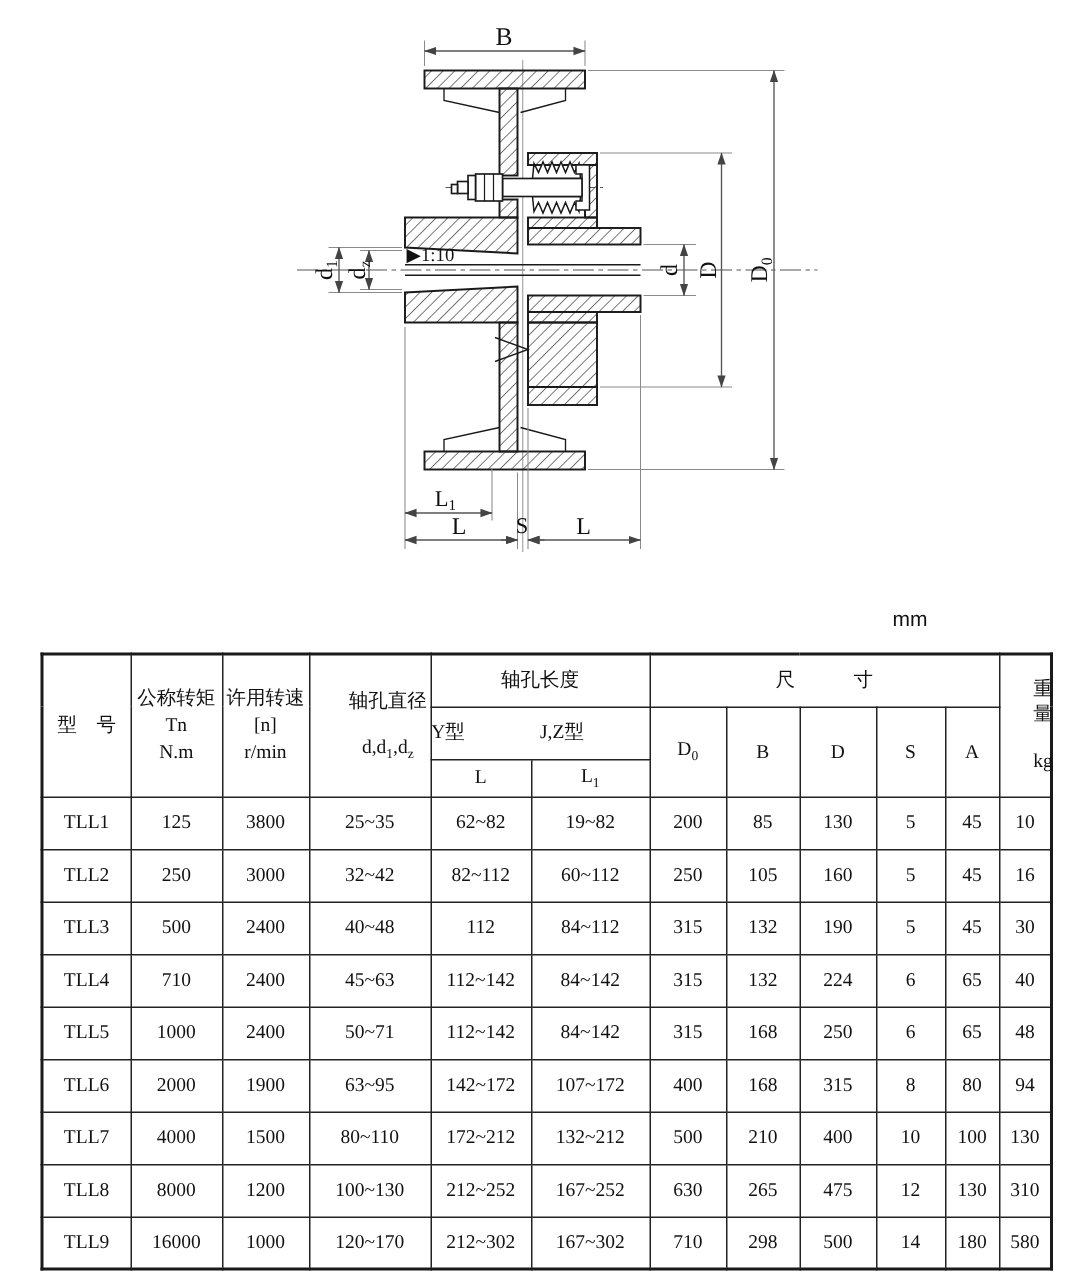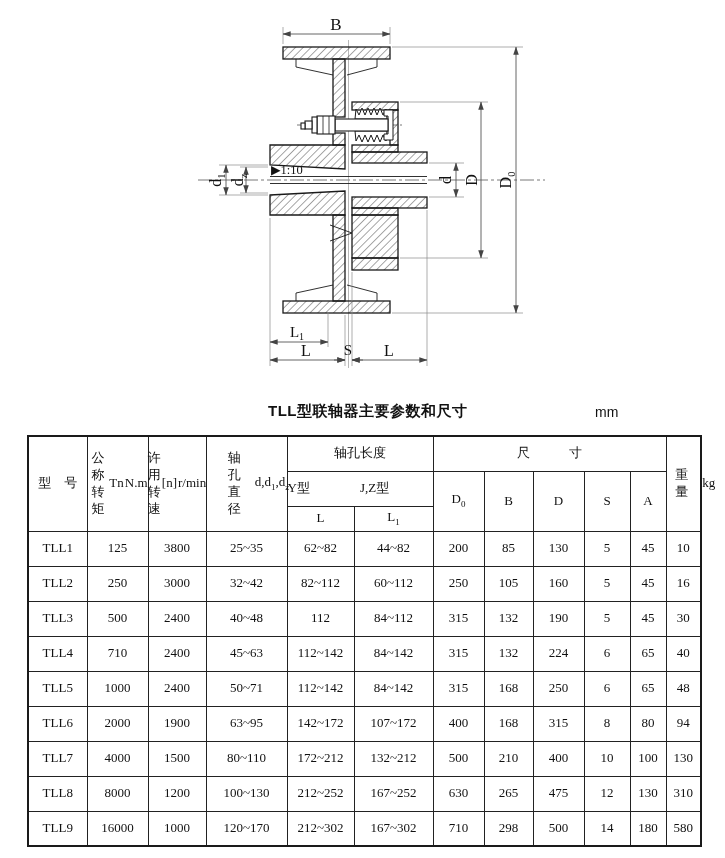--- a/index.html
+++ b/index.html
@@ -9,21 +9,21 @@
   .caption{position:absolute;left:268px;top:402px;font-family:"Liberation Sans","DejaVu Sans",sans-serif;
            font-weight:bold;font-size:15px;letter-spacing:.5px;}
   .unit{position:absolute;left:595px;top:404px;font-family:"Liberation Sans","DejaVu Sans",sans-serif;
         font-size:14px;}
   table.params{position:absolute;left:27px;top:435px;width:673px;border-collapse:collapse;
                table-layout:fixed;border:2px solid #1a1a1a;}
   table.params th,table.params td{border:1px solid #222;text-align:center;vertical-align:middle;
                font-weight:normal;font-size:13px;padding:0;line-height:1.3;background:#fff;}
   thead tr.h1{height:35px;} thead tr.h2{height:35px;} thead tr.h3{height:25px;}
   tbody tr{height:35px;}
-  .stack{display:flex;align-items:center;justify-content:center;gap:1px;}
+  .stack{display:flex;flex-direction:column;align-items:center;justify-content:center;gap:1px;}
   .stack.gap{gap:14px;margin-left:24px;}
   .split{display:flex;width:100%;}
   .split span{flex:1;text-align:left;}
   sub{font-size:9px;}
 </style>
 </head>
 <body>
 
 <div class="stage">
 
@@ -132,21 +132,20 @@
       <text transform="translate(221 180) rotate(-90)" text-anchor="middle"><tspan>d</tspan><tspan font-size="10.5" dy="3.5">1</tspan></text>
       <text transform="translate(243 180) rotate(-90)" text-anchor="middle"><tspan>d</tspan><tspan font-size="10.5" dy="3.5">z</tspan></text>
       <text x="271" y="174" font-size="12.5">▶1:10</text>
       <text x="297" y="337" text-anchor="middle" font-size="15"><tspan>L</tspan><tspan font-size="10" dy="3">1</tspan></text>
       <text x="306" y="356" text-anchor="middle">L</text>
       <text x="348" y="355" text-anchor="middle" font-size="15">S</text>
       <text x="389" y="356" text-anchor="middle">L</text>
     </g>
   </svg>
 
-  <div class="caption">TLL型联轴器主要参数和尺寸</div>
   <div class="unit">mm</div>
 
   <table class="params">
     <colgroup>
       <col style="width:59px">
         <col style="width:61px">
         <col style="width:58px">
         <col style="width:81px">
       <col style="width:67px">
         <col style="width:79px">
@@ -207,21 +206,21 @@
         <th><span>L</span><sub>1</sub></th>
       </tr>
     </thead>
     <tbody id="rows-body">
         <tr>
           <td>TLL1</td>
           <td>125</td>
           <td>3800</td>
           <td>25~35</td>
           <td>62~82</td>
-          <td>44~82</td>
+          <td>19~82</td>
           <td>200</td>
           <td>85</td>
           <td>130</td>
           <td>5</td>
           <td>45</td>
           <td>10</td>
         </tr>
         <tr>
           <td>TLL2</td>
           <td>250</td>

